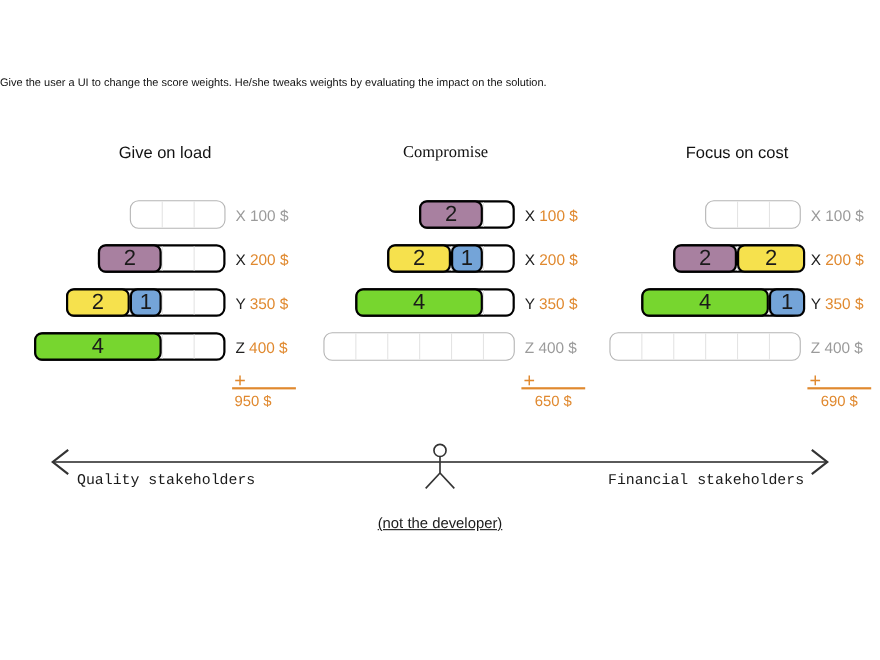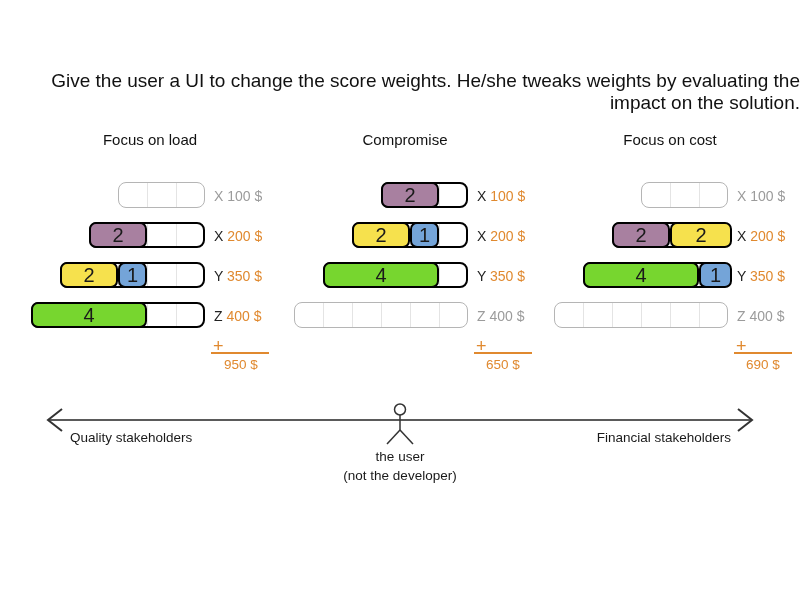--- a/index.html
+++ b/index.html
@@ -5,22 +5,22 @@
   html,body { margin:0; padding:0; background:#fff; }
   .slide {
     position:relative; width:800px; height:600px; background:#ffffff;
     font-family:"Liberation Sans", sans-serif; overflow:hidden; color:#111;
   }
   .main-title {
     position:absolute; top:21px; left:0; width:800px; text-align:center;
     font-size:30px; font-weight:400; color:#000; letter-spacing:0px;
   }
   .subtitle {
-    position:absolute; top:70px; left:0; width:800px; text-align:right;
-    font-size:19px; color:#111;
+    position:absolute; top:70px; left:0; width:800px; text-align:left;
+    font-size:10px; color:#111;
   }
   .col-title {
     position:absolute; width:220px; text-align:center;
     font-size:15px; color:#111;
   }
   .row-box {
     position:absolute; background:#fff; box-sizing:border-box;
     border-radius:8px;
   }
   .row-box.active   { border:2px solid #000; }
@@ -32,31 +32,31 @@
     font-size:20px; color:#1a1a1a;
   }
   .row-label { position:absolute; font-size:14px; white-space:nowrap; }
   .row-label .prefix { color:#222; }
   .row-label .price  { }
   .row-label.inactive .prefix, .row-label.inactive .price { color:#9b9b9b; }
   .sum-plus { position:absolute; font-size:18px; line-height:14px; }
   .sum-line { position:absolute; height:2px; }
   .sum-value { position:absolute; width:58px; text-align:center; font-size:13.5px; }
   .axis-svg { position:absolute; left:0; top:0; }
-  .bottom-label { position:absolute; font-size:13.5px; color:#1a1a1a; white-space:nowrap; }
+  .bottom-label { position:absolute; font-size:13.5px; color:#1a1a1a; white-space:nowrap;font-family:Liberation Mono, monospace; }
   .user-label { position:absolute; left:0; width:800px; text-align:center; font-size:13.5px; color:#1a1a1a; }
 </style>
 </head>
 <body>
 
 <div class="slide">
   <div class="subtitle">Give the user a UI to change the score weights. He/she tweaks weights by evaluating the impact on the solution.</div>
 
   <div id="diagram">
-      <div class="col-title" style="left: 40px; top: 131px;">Focus on load</div>
+      <div class="col-title" style="left: 40px; top: 131px;">Give on load</div>
       <div class="row-box inactive" style="left: 118px; top: 182px; width: 87px; height: 26px;">
         <div class="cell-divider" style="left: 28px;"></div>
         <div class="cell-divider" style="left: 57px;"></div>
       </div>
       <div class="row-label inactive" style="left: 214px; top: 188px;"><span class="prefix">X</span><span class="price"> 100 $</span></div>
       <div class="row-box active" style="left: 89px; top: 222px; width: 116px; height: 26px;">
         <div class="cell-divider" style="left: 27px;"></div>
         <div class="cell-divider" style="left: 56px;"></div>
         <div class="cell-divider" style="left: 85px;"></div>
         <div class="block" style="left: -2px; top: -2px; width: 58px; height: 26px; background: rgb(168, 128, 160);">
@@ -83,22 +83,22 @@
         <div class="cell-divider" style="left: 85px;"></div>
         <div class="cell-divider" style="left: 114px;"></div>
         <div class="cell-divider" style="left: 143px;"></div>
         <div class="block" style="left: -2px; top: -2px; width: 116px; height: 26px; background: rgb(119, 214, 47);">
           <span>4</span>
         </div>
       </div>
       <div class="row-label active" style="left: 214px; top: 308px;"><span class="prefix">Z</span><span class="price" style="color: rgb(224, 137, 47);"> 400 $</span></div>
       <div class="sum-plus" style="left: 213px; top: 339px; color: rgb(224, 137, 47);">+</div>
       <div class="sum-line" style="left: 211px; top: 352px; width: 58px; background: rgb(224, 137, 47);"></div>
-      <div class="sum-value" style="left: 212px; top: 357px; color: rgb(224, 137, 47);">950 $</div>
-      <div class="col-title" style="left: 295px; top: 131px;">Compromise</div>
+      <div class="sum-value" style="left: 201px; top: 357px; color: rgb(224, 137, 47);">950 $</div>
+      <div class="col-title" style="left: 295px; top: 131px; font-family: Liberation Serif, serif;">Compromise</div>
       <div class="row-box active" style="left: 381px; top: 182px; width: 87px; height: 26px;">
         <div class="cell-divider" style="left: 27px;"></div>
         <div class="cell-divider" style="left: 56px;"></div>
         <div class="block" style="left: -2px; top: -2px; width: 58px; height: 26px; background: rgb(168, 128, 160);">
           <span>2</span>
         </div>
       </div>
       <div class="row-label active" style="left: 477px; top: 188px;"><span class="prefix">X</span><span class="price" style="color: rgb(224, 137, 47);"> 100 $</span></div>
       <div class="row-box active" style="left: 352px; top: 222px; width: 116px; height: 26px;">
         <div class="cell-divider" style="left: 27px;"></div>
@@ -184,15 +184,14 @@
     <g id="stick-figure">
       <circle cx="400" cy="409.5" r="5.5" fill="#ffffff" stroke="#333333" stroke-width="1.5"></circle>
       <line x1="400" y1="415" x2="400" y2="430" stroke="#333333" stroke-width="1.5"></line>
       <line x1="400" y1="430" x2="387" y2="444" stroke="#333333" stroke-width="1.5"></line>
       <line x1="400" y1="430" x2="413" y2="444" stroke="#333333" stroke-width="1.5"></line>
     </g>
   </svg>
 
   <div class="bottom-label" style="left:70px; top:430px;">Quality stakeholders</div>
   <div class="bottom-label" style="right:69px; top:430px;">Financial stakeholders</div>
-  <div class="user-label" style="top:449px;">the user</div>
-  <div class="user-label" style="top:468px;">(not the developer)</div>
+  <div class="user-label" style="top:468px;text-decoration:underline;">(not the developer)</div>
 </div>
 
 </body></html>

